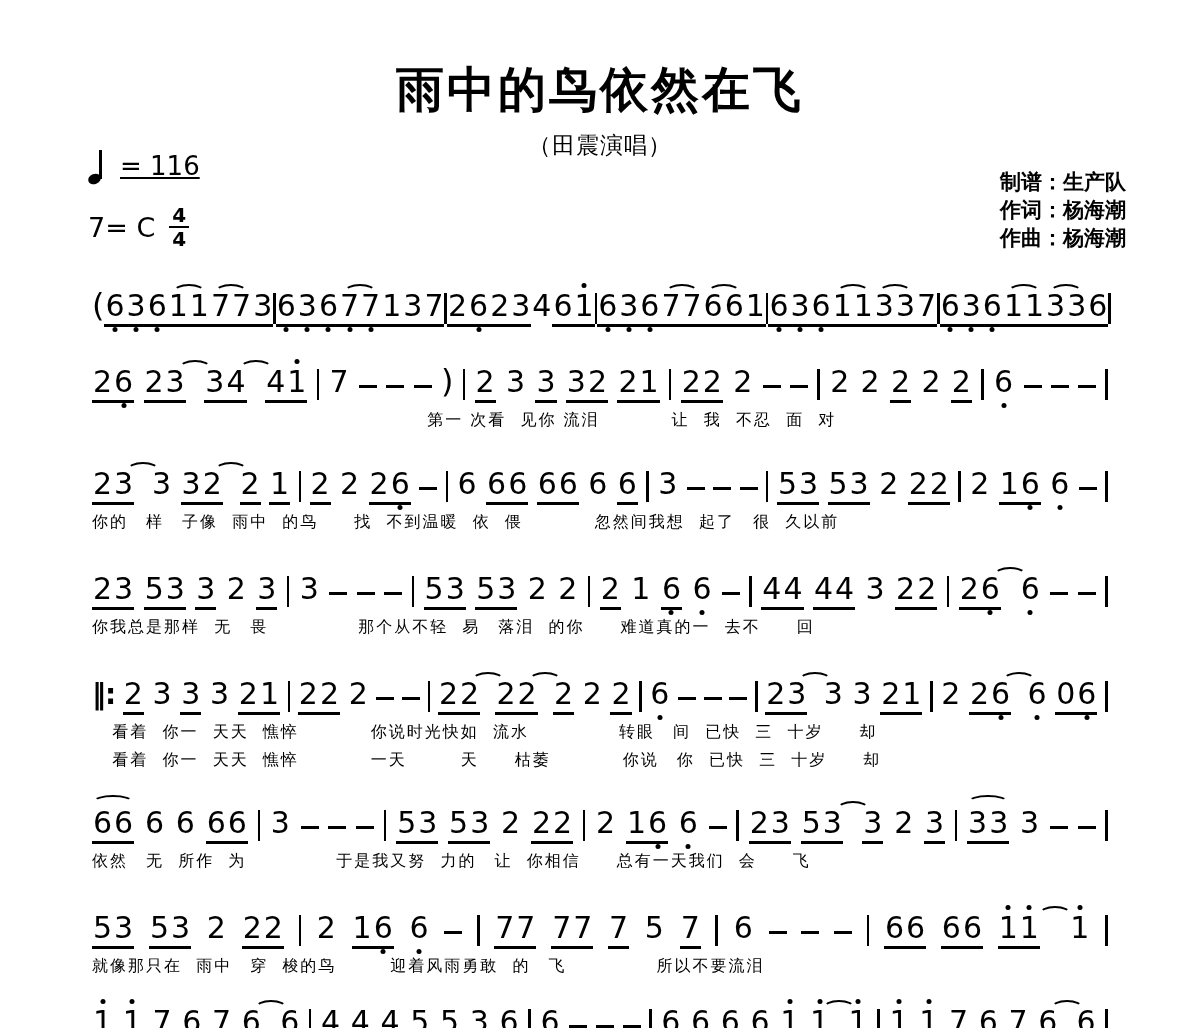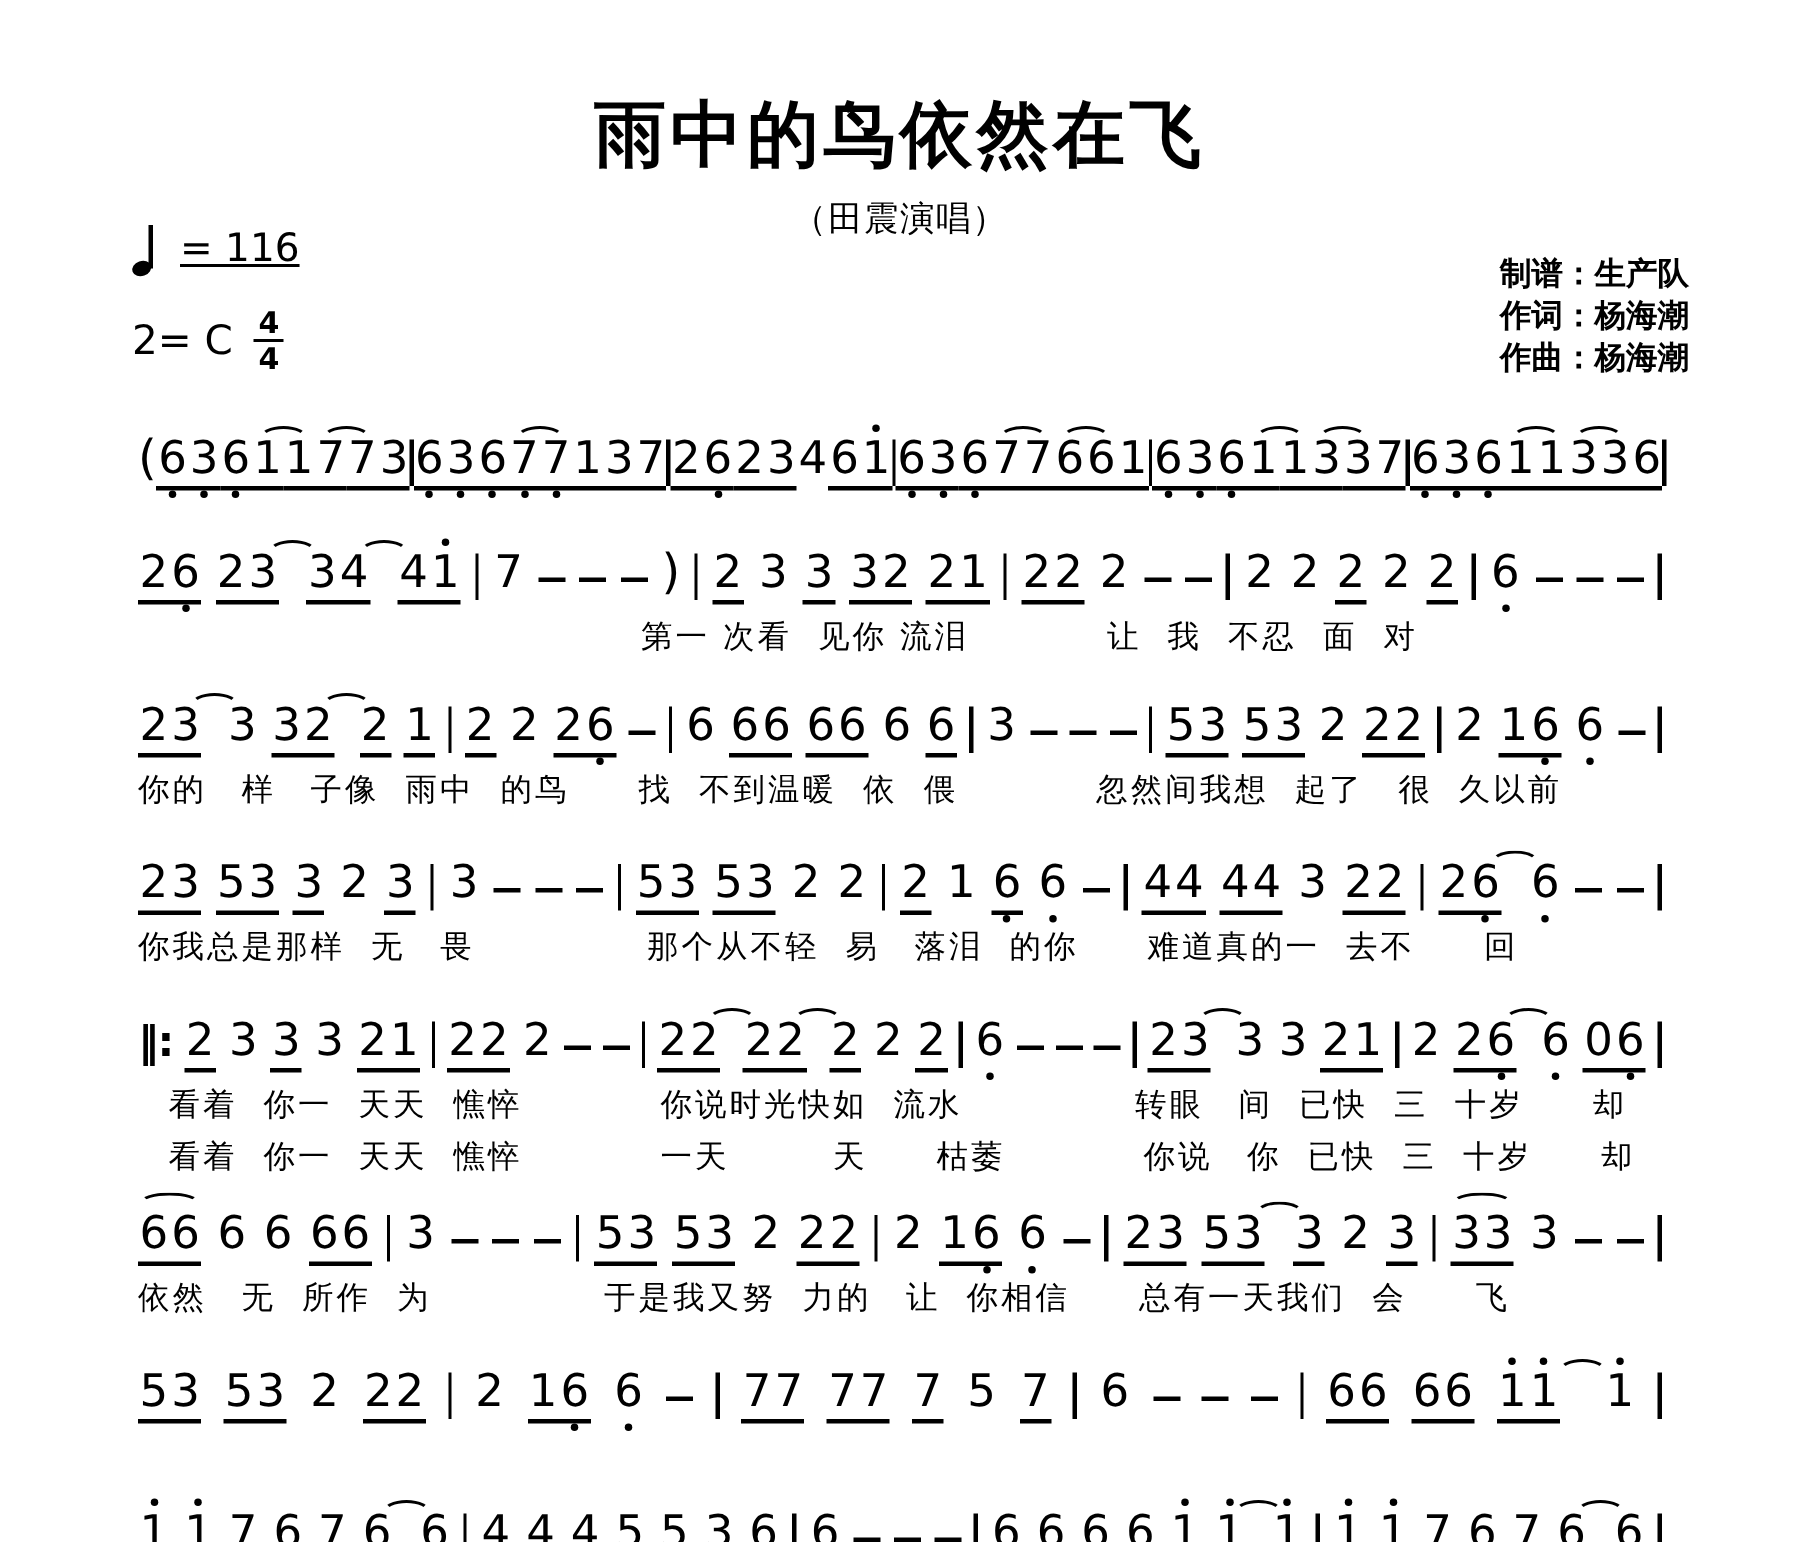--- a/index.html
+++ b/index.html
@@ -37,38 +37,38 @@
   .d.lo{bottom:-11px;}
   .d.hi{top:-8px;}
   .tie{position:absolute;left:1px;right:1px;top:-13px;height:10px;display:block;
     border:2px solid transparent;border-top-color:#000;border-radius:50%;}
   .bar{width:2.5px;height:31px;background:#000;margin-bottom:3px;flex-shrink:0;}
   .dash{width:18px;height:3.5px;background:#000;margin-bottom:15px;flex-shrink:0;}
   .tiegap{width:28px;height:12px;flex-shrink:0;margin:0 -16px 27px;display:block;
     border:2px solid transparent;border-top-color:#000;border-radius:50%;}
   .paren{font-size:32px;}
   .rpt{font-size:28px;font-weight:bold;letter-spacing:-1px;}
-  .lyrics{white-space:pre;font-size:21px;letter-spacing:2px;margin-top:7px;}
+  .lyrics{white-space:pre;font-size:16px;letter-spacing:2px;margin-top:7px;}
 </style>
 </head>
 <body>
 
 <div class="title">雨中的鸟依然在飞</div>
 <div class="subtitle">（田震演唱）</div>
 
 <div class="tempo">
   <span class="qn">
       <i class="stem"></i>
       <i class="head"></i>
     </span>
   <span>= 116</span>
 </div>
 
 <div class="keysig">
-  <span>2= C</span>
+  <span>7= C</span>
   <span class="ts">
     <span class="num">4</span>
     <span class="den">4</span>
   </span>
 </div>
 
 <div class="credits">
   <div>制谱：生产队</div>
   <div>作词：杨海潮</div>
   <div>作曲：杨海潮</div>
@@ -339,20 +339,21 @@
         <span class="dash"></span>
         <span class="dash"></span>
         <span class="bar"></span>
         <span class="tok u"><span class="dg">6</span><span class="dg">6</span></span>
         <span class="tok u"><span class="dg">6</span><span class="dg">6</span></span>
         <span class="tok u"><span class="dg">1<i class="d hi"></i></span><span class="dg">1<i class="d hi"></i></span></span>
         <span class="tiegap"></span>
         <span class="tok"><span class="dg">1<i class="d hi"></i></span></span>
         <span class="bar"></span>
       </div>
+      <div class="lyrics">就像那只在  雨中　穿  梭的鸟　　　迎着风雨勇敢  的　飞　　　　　所以不要流泪</div>
     </div>
     <div class="system" style="top: 1000px;">
       <div class="notes">
         <span class="tok"><span class="dg">1<i class="d hi"></i></span></span>
         <span class="tok"><span class="dg">1<i class="d hi"></i></span></span>
         <span class="tok"><span class="dg">7</span></span>
         <span class="tok"><span class="dg">6</span></span>
         <span class="tok"><span class="dg">7</span></span>
         <span class="tok"><span class="dg">6</span></span>
         <span class="tiegap"></span>

